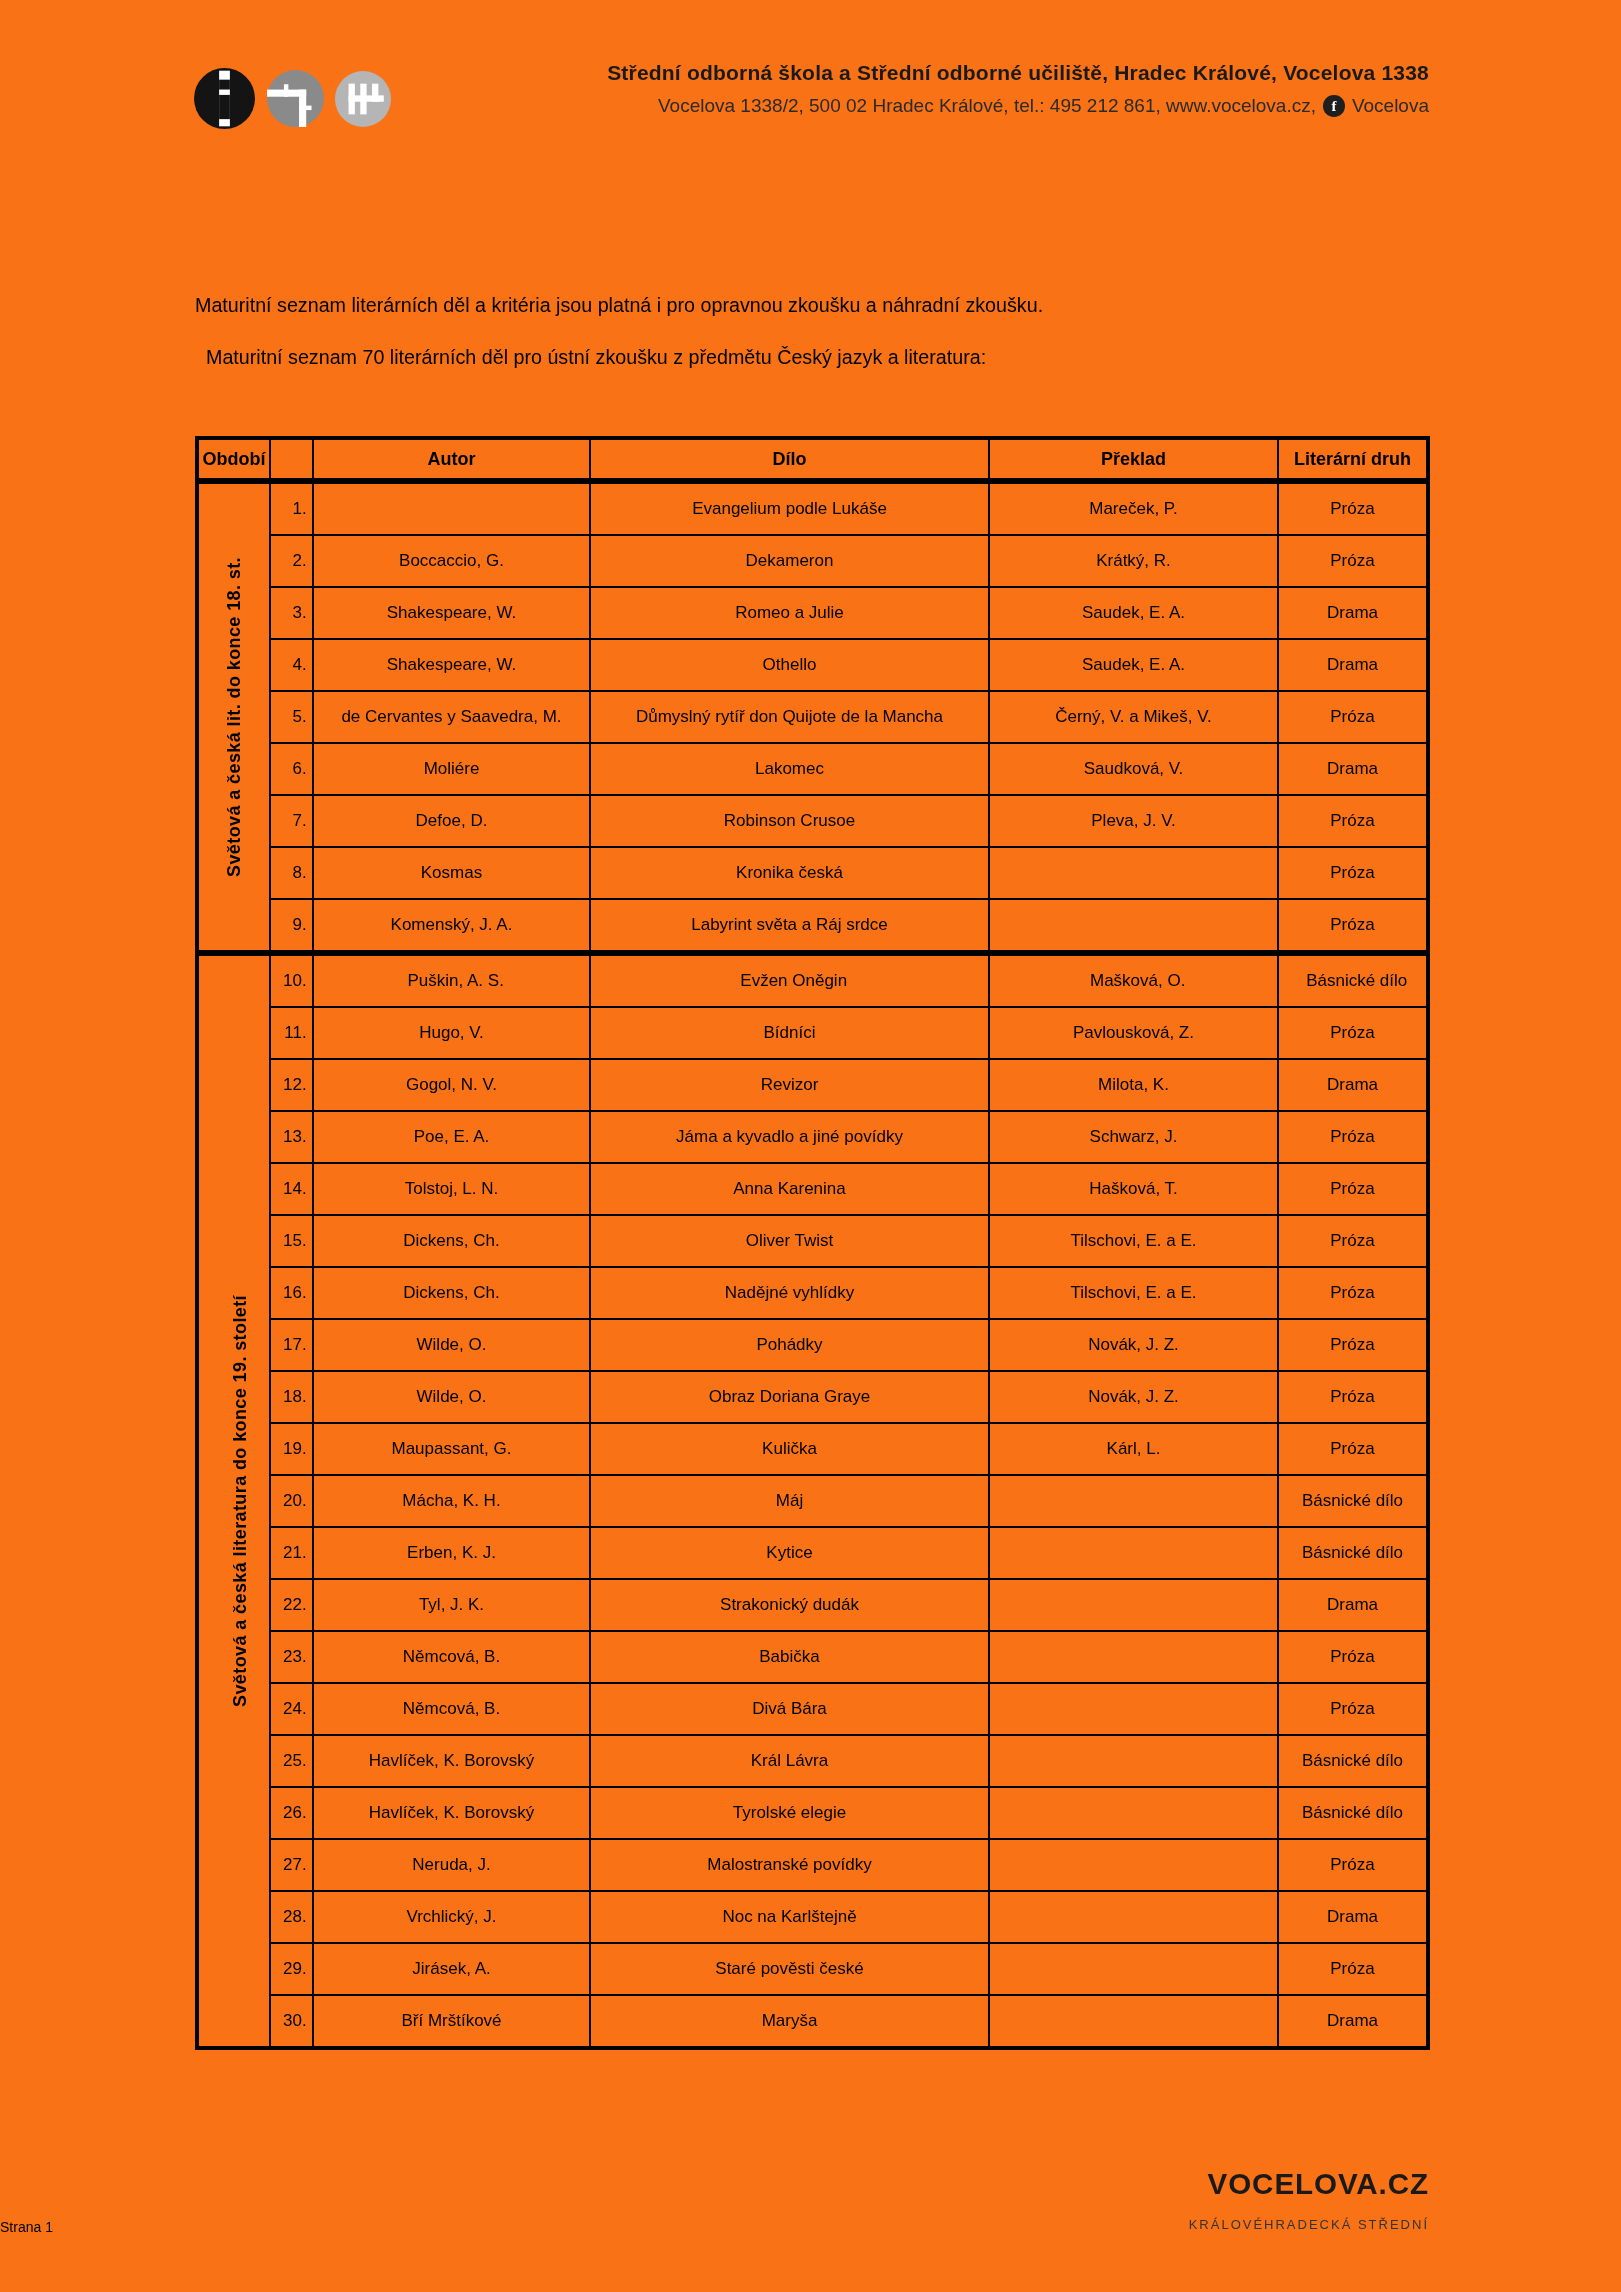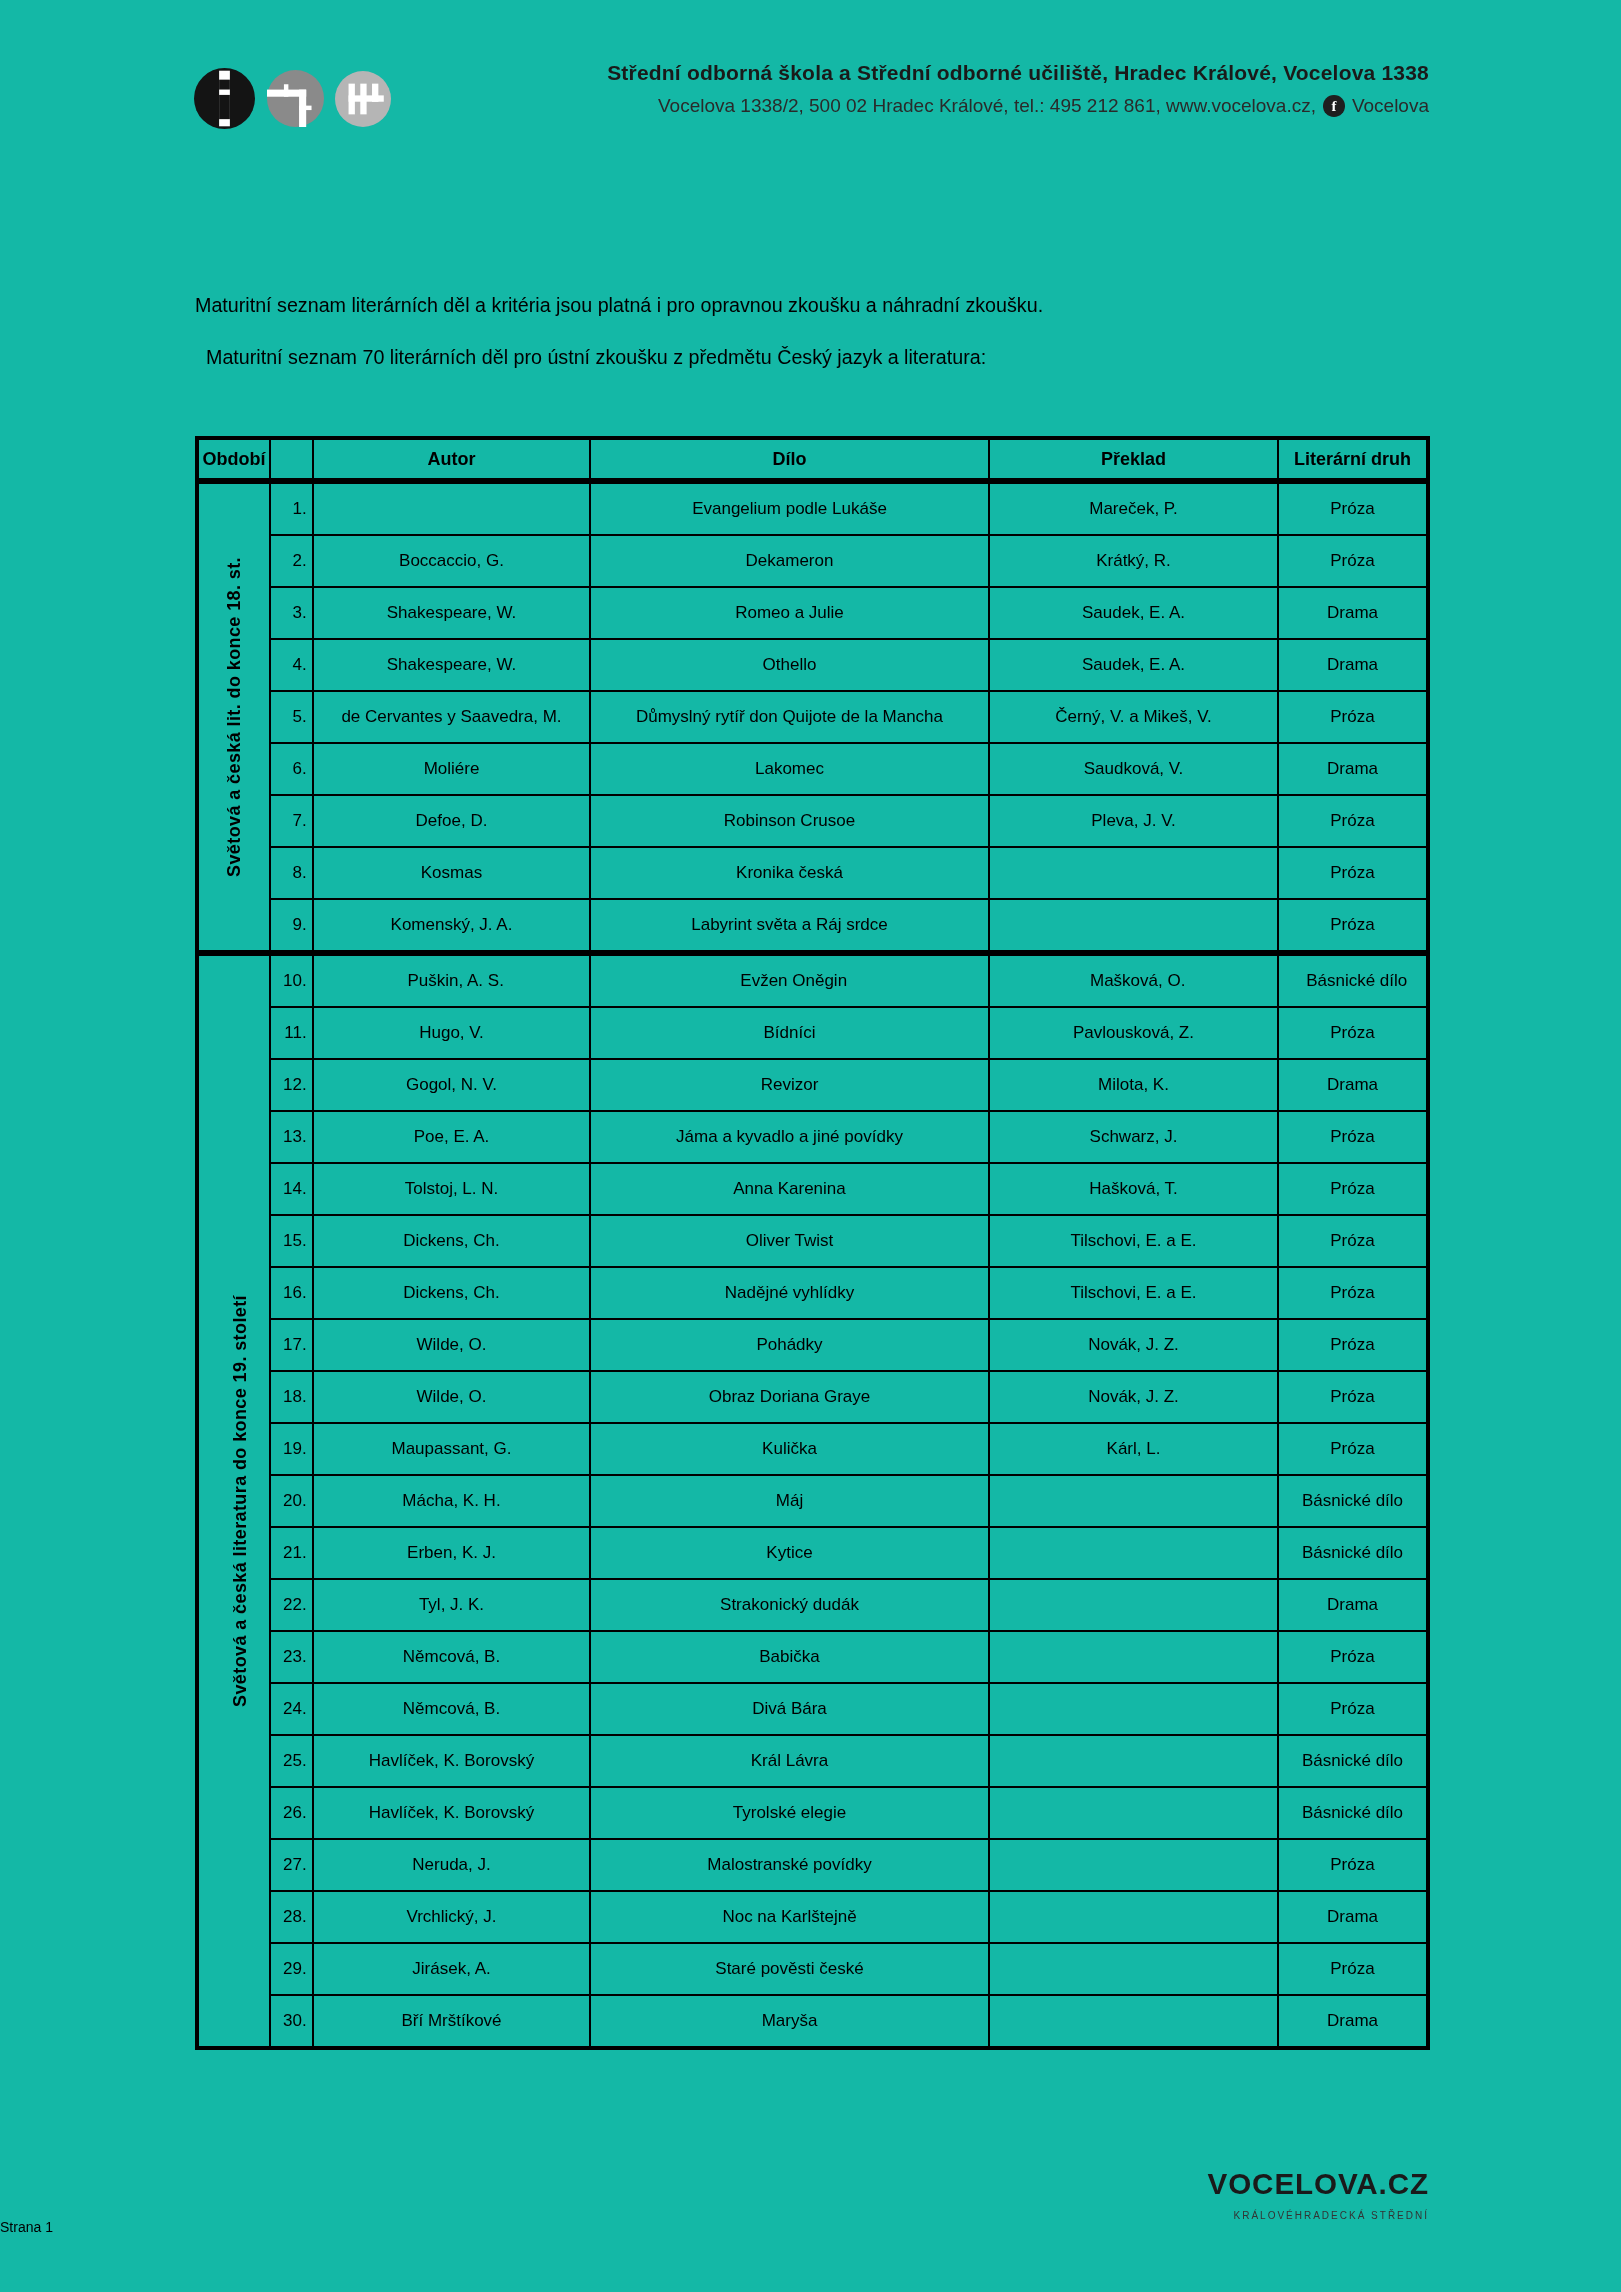--- a/index.html
+++ b/index.html
@@ -1,19 +1,19 @@
 <!DOCTYPE html>
 <html style="font-size:14.3px"><head>
 <meta charset="utf-8">
 <style>
   html,body{margin:0;padding:0;background:#ffffff;}
   .page{
     position:relative;
     width:1622px;height:2293px;
-    background:#14b8a6;
+    background:#f97316;
     font-family:"Liberation Sans", sans-serif;
     color:#000;
     overflow:hidden;
   }
   
   .letterhead-logo{position:absolute;left:194px;top:68px;display:flex;align-items:center;gap:11.6px;}
   .letterhead-text{position:absolute;right:193px;top:61px;text-align:right;}
   .school-name{font-size:21px;font-weight:bold;letter-spacing:0.2px;color:#1a1a1a;}
   .school-address{font-size:19px;margin-top:10px;color:#2a2a2a;display:flex;justify-content:flex-end;align-items:center;gap:7.2px;}
   .fb-badge{width:21.5px;height:21.5px;border-radius:50%;background:#1f1f1f;color:#fff;display:inline-flex;
@@ -43,21 +43,21 @@
   .vlabel{
     writing-mode:vertical-rl;transform:rotate(180deg);
     font-weight:bold;font-size:18px;letter-spacing:0.4px;
     margin:0 auto;line-height:1;white-space:nowrap;
   }
   td.row-number-cell{text-align:right;padding-right:5.4px;}
   
   .page-num{position:absolute;left:0;top:2219px;width:100%;text-align:left;font-size:14px;}
   .brand-block{position:absolute;right:193px;top:2167px;text-align:right;color:#1a1a1a;}
   .brand-main{font-size:29.6px;font-weight:bold;letter-spacing:0.9px;}
-  .brand-sub{font-size:10px;letter-spacing:2px;margin-top:9px;color:#333;}
+  .brand-sub{font-size:13px;letter-spacing:2px;margin-top:16px;color:#333;}
 </style>
 </head>
 <body>
 
 <div class="page">
 
   <div class="letterhead-logo">
     <svg width="61" height="61" viewBox="0 0 68 68">
       <circle cx="34" cy="34" r="34" fill="#141414"></circle>
       <rect x="28" y="3" width="12" height="62" fill="#ffffff"></rect>

